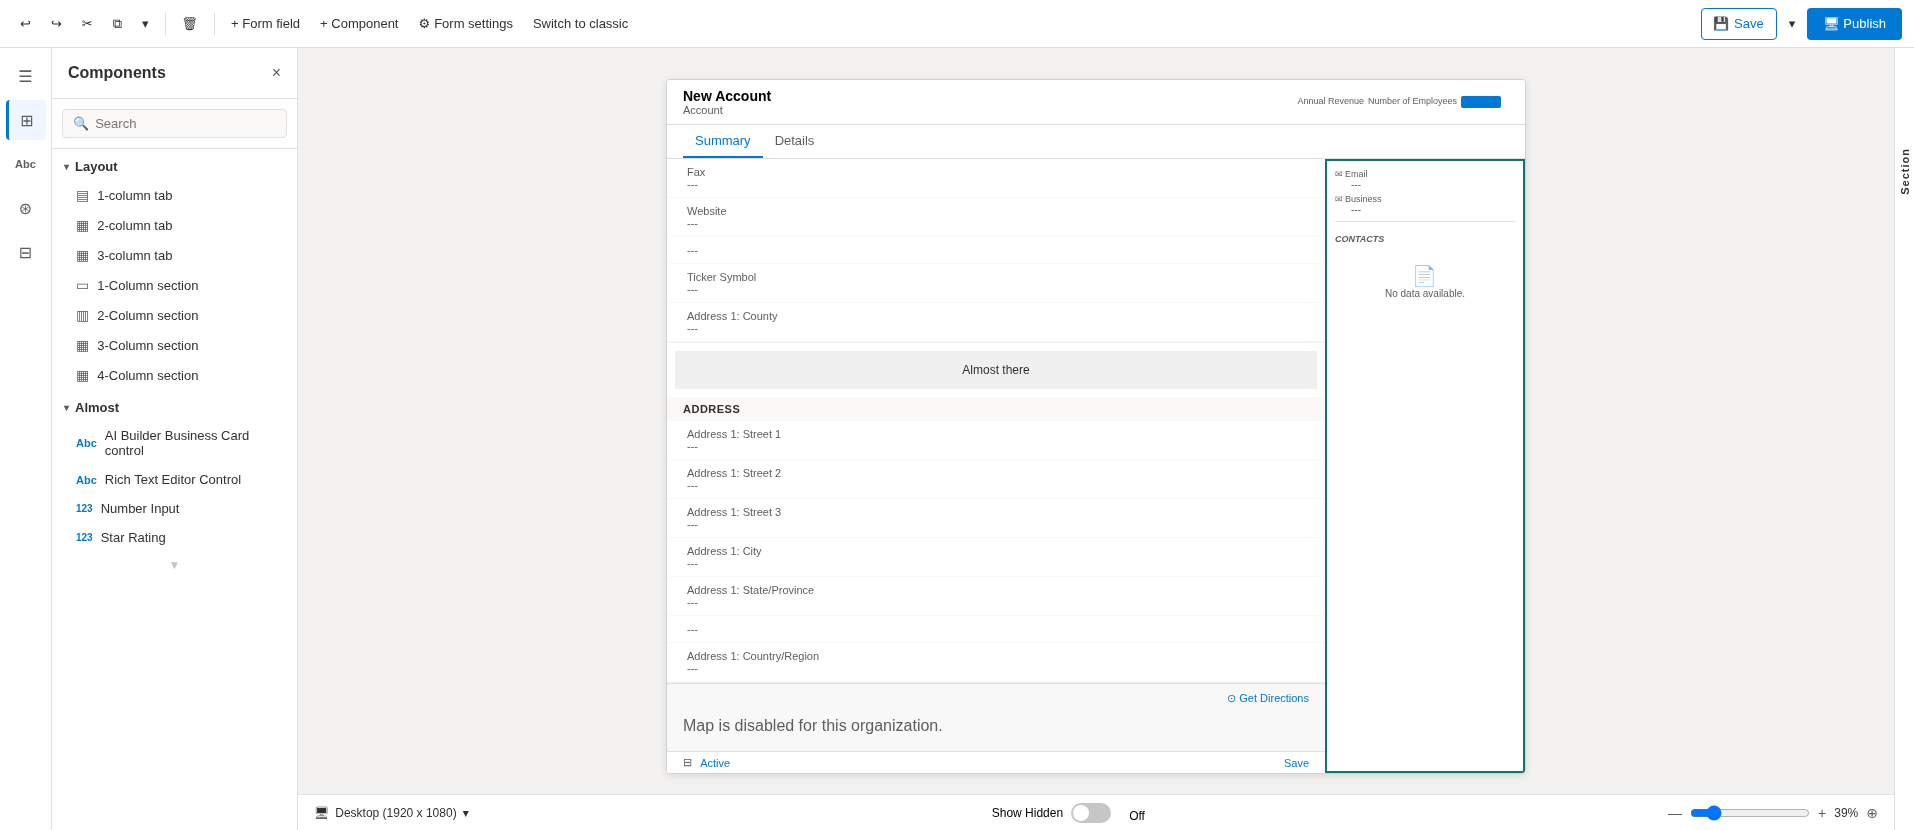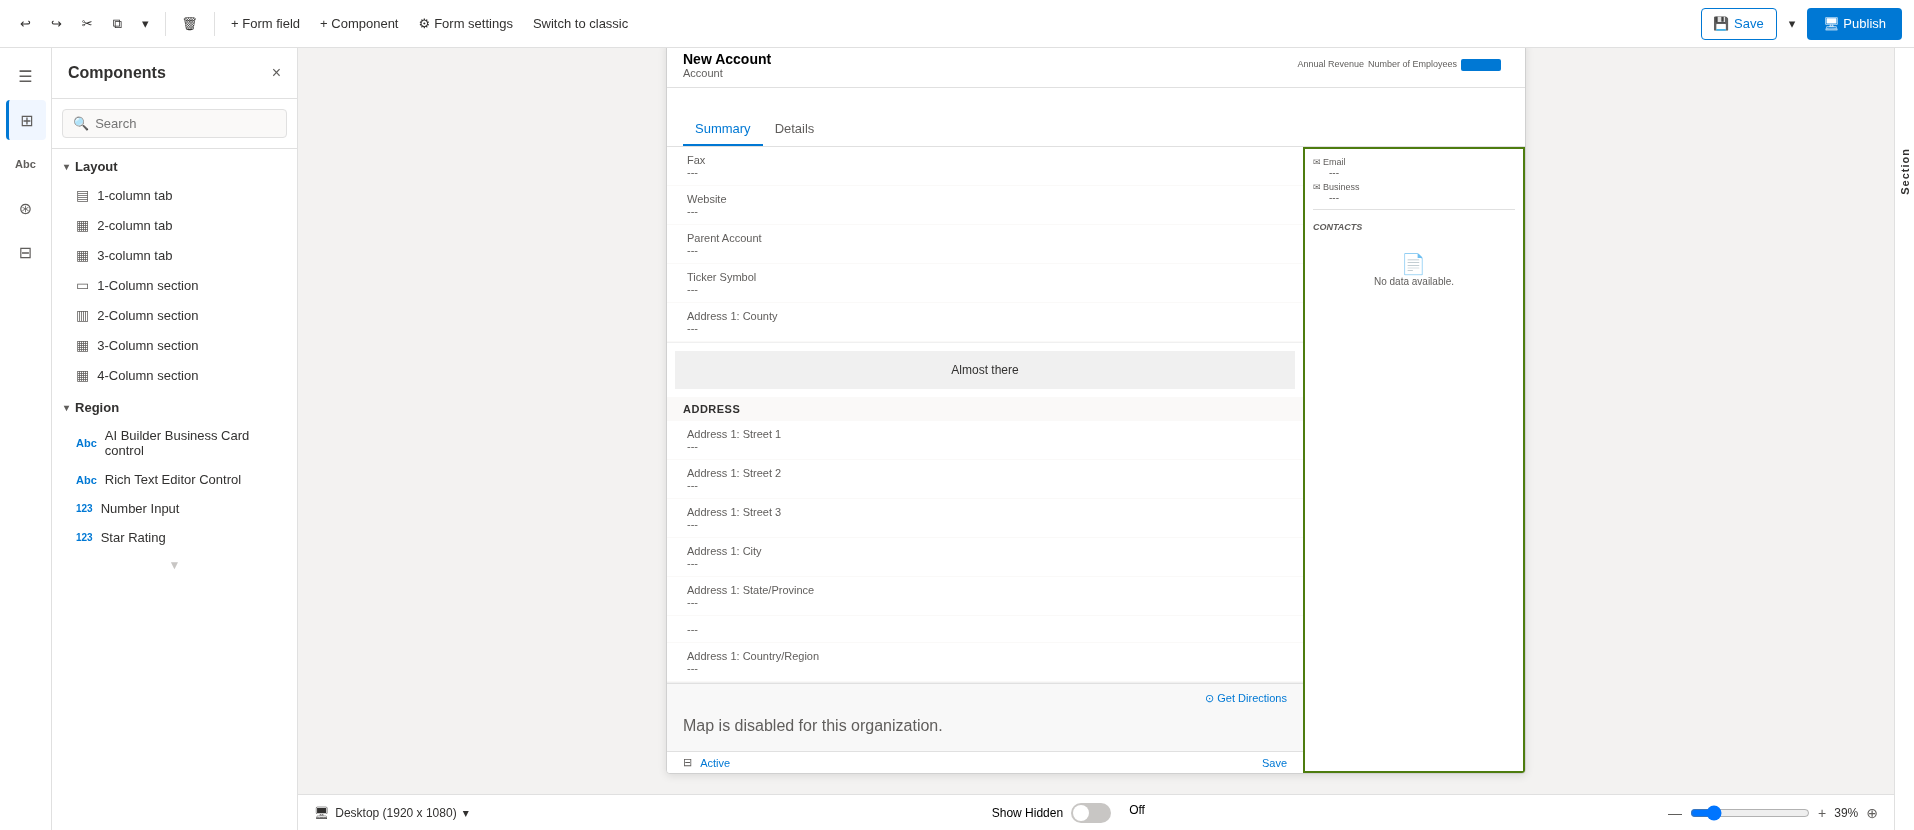--- a/index.html
+++ b/index.html
@@ -99,30 +99,29 @@
       background: #fff; padding: 8px 16px; border-bottom: 1px solid #e0e0e0;
       display: flex; align-items: center; gap: 8px;
     }
     .form-title { font-size: 14px; font-weight: 600; }
     .form-subtitle { font-size: 11px; color: #605e5c; }
 
     .form-tabs { display: flex; border-bottom: 1px solid #e0e0e0; padding: 0 16px; }
     .form-tab {
       padding: 8px 12px; font-size: 13px; cursor: pointer; color: #605e5c;
       border-bottom: 2px solid transparent;
-      margin-top: 25px;
     }
     .form-tab.active { color: #0078d4; border-bottom: 2px solid #0078d4; }
 
     .form-body { display: flex; }
     .form-main { flex: 1; padding: 0; }
     .form-right-panel {
-      width: 222px; border-left: 1px solid #e0e0e0; background: #fff;
+      width: 200px; border-left: 1px solid #e0e0e0; background: #fff;
       padding: 8px;
-      border: 2px solid #4d7c0f;
+      border: 2px solid #0f766e;
     }
 
     .form-section { padding: 0; border-bottom: 1px solid #f0f0f0; }
     .form-section-title {
       font-size: 11px; font-weight: 600; color: #323130;
       padding: 6px 16px; background: #faf9f8;
       text-transform: uppercase; letter-spacing: 0.5px;
     }
     .form-row {
       display: flex; padding: 4px 16px; border-bottom: 1px solid #faf9f8;
@@ -166,21 +165,21 @@
     }
     .zoom-controls {
       display: flex; align-items: center; gap: 8px; font-size: 12px; color: #323130;
     }
     .zoom-btn { background: none; border: none; cursor: pointer; font-size: 14px; color: #605e5c; }
     .zoom-slider { width: 120px; }
     .show-hidden { display: flex; align-items: center; gap: 8px; font-size: 12px; }
 
     
     .toggle-switch {
-      display: inline-flex; align-items: flex-start; gap: 18px;
+      display: inline-flex; align-items: flex-end; gap: 18px;
     }
     .toggle-track {
       width: 40px; height: 20px; background: #c8c6c4; border-radius: 10px;
       display: flex; align-items: center; padding: 2px; cursor: pointer;
     }
     .toggle-thumb {
       width: 16px; height: 16px; background: #fff; border-radius: 50%;
       transition: transform 0.2s;
     }
 
@@ -322,21 +321,21 @@
         <span class="item-icon">▦</span>
         <span>3-Column section</span>
       </div>
       <div class="sidebar-item">
         <span class="item-icon">▦</span>
         <span>4-Column section</span>
       </div>
 
       <div class="sidebar-section-header">
         <span class="chevron">▾</span>
-        <span>Region</span>
+        <span>Almost</span>
       </div>
 
       <div class="sidebar-item">
         <span class="item-icon" style="font-size:11px;font-weight:600;color:#0078d4;">Abc</span>
         <span>AI Builder Business Card control</span>
       </div>
       <div class="sidebar-item">
         <span class="item-icon" style="font-size:11px;font-weight:600;color:#0078d4;">Abc</span>
         <span>Rich Text Editor Control</span>
       </div>
@@ -390,21 +389,20 @@
                 </div>
               </div>
               <div class="form-row">
                 <div class="form-field">
                   <span class="form-label">Website</span>
                   <span class="form-value">---</span>
                 </div>
               </div>
               <div class="form-row">
                 <div class="form-field">
-                  <span class="form-label">Parent Account</span>
                   <span class="form-value">---</span>
                 </div>
               </div>
               <div class="form-row">
                 <div class="form-field">
                   <span class="form-label">Ticker Symbol</span>
                   <span class="form-value">---</span>
                 </div>
               </div>
               <div class="form-row">

